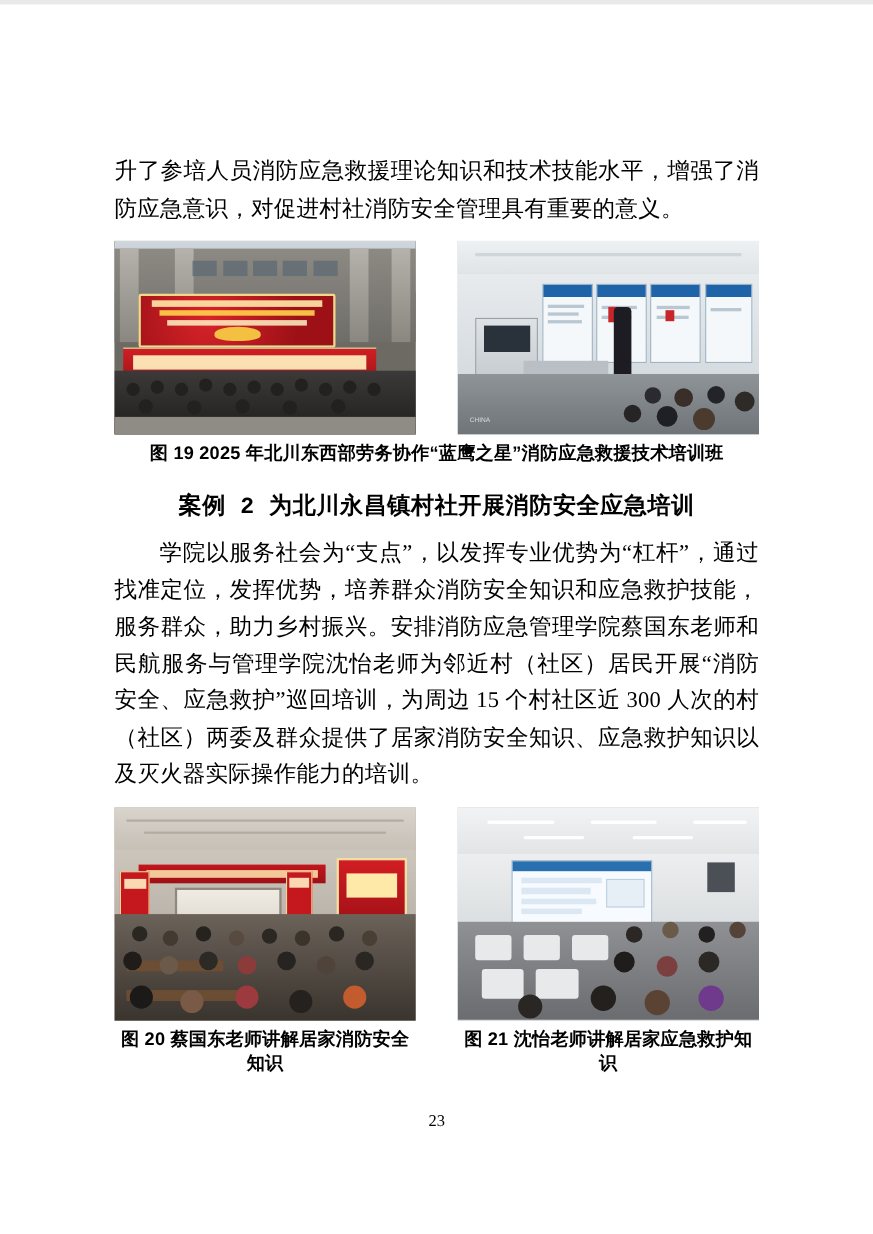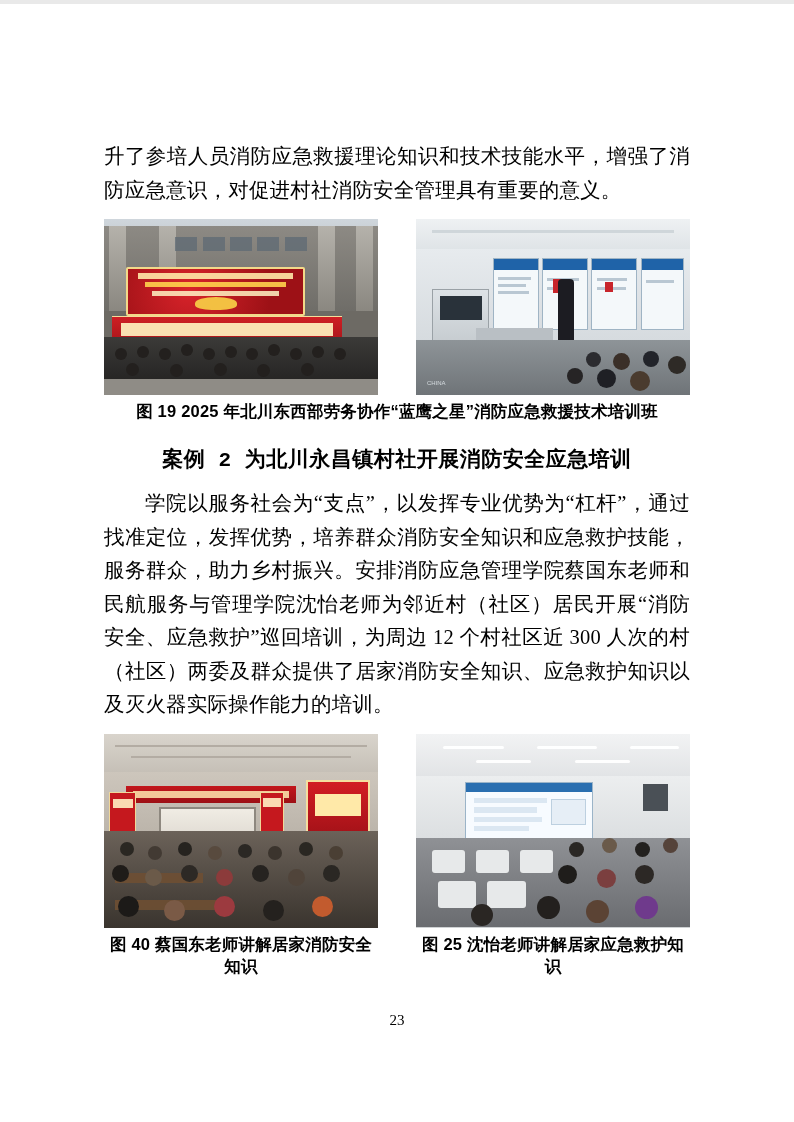--- a/index.html
+++ b/index.html
@@ -266,21 +266,21 @@
         <div class="chead" style="left:78%;bottom:2%;width:20px;height:20px;background:#4a3b2e"></div>
         <div class="chead" style="left:55%;bottom:6%;width:16px;height:16px;background:#262425"></div>
         <div class="wm">CHINA</div>
       </div>
 
     </div>
     <div class="figcap">图 19 2025 年北川东西部劳务协作“蓝鹰之星”消防应急救援技术培训班</div>
 
     <div class="heading">案例 2 为北川永昌镇村社开展消防安全应急培训</div>
 
-    <p class="para indent">学院以服务社会为“支点”，以发挥专业优势为“杠杆”，通过找准定位，发挥优势，培养群众消防安全知识和应急救护技能，服务群众，助力乡村振兴。安排消防应急管理学院蔡国东老师和民航服务与管理学院沈怡老师为邻近村（社区）居民开展“消防安全、应急救护”巡回培训，为周边 12 个村社区近 300 人次的村（社区）两委及群众提供了居家消防安全知识、应急救护知识以及灭火器实际操作能力的培训。</p>
+    <p class="para indent">学院以服务社会为“支点”，以发挥专业优势为“杠杆”，通过找准定位，发挥优势，培养群众消防安全知识和应急救护技能，服务群众，助力乡村振兴。安排消防应急管理学院蔡国东老师和民航服务与管理学院沈怡老师为邻近村（社区）居民开展“消防安全、应急救护”巡回培训，为周边 15 个村社区近 300 人次的村（社区）两委及群众提供了居家消防安全知识、应急救护知识以及灭火器实际操作能力的培训。</p>
 
     <div class="figrow">
 
       <div class="photo p20">
         <div class="ceil">
           <div class="g"></div>
           <div class="g2"></div>
         </div>
         <div class="wall"></div>
         <div class="redband">
@@ -354,20 +354,20 @@
         <div class="h" style="left:80%;top:68%;width:19px;height:19px;background:#2c2825"></div>
         <div class="h" style="left:44%;top:84%;width:23px;height:23px;background:#23201e"></div>
         <div class="h" style="left:62%;top:86%;width:23px;height:23px;background:#5b4334"></div>
         <div class="h" style="left:80%;top:84%;width:23px;height:23px;background:#6f3a8c"></div>
         <div class="h" style="left:20%;top:88%;width:22px;height:22px;background:#2a2623"></div>
       </div>
 
     </div>
 
     <div style="display:flex;justify-content:space-between;">
-      <div class="figcap" style="width:274px;margin-top:6px;">图 40 蔡国东老师讲解居家消防安全知识</div>
-      <div class="figcap" style="width:274px;margin-top:6px;">图 25 沈怡老师讲解居家应急救护知识</div>
+      <div class="figcap" style="width:274px;margin-top:6px;">图 20 蔡国东老师讲解居家消防安全知识</div>
+      <div class="figcap" style="width:274px;margin-top:6px;">图 21 沈怡老师讲解居家应急救护知识</div>
     </div>
 
   </div>
 
   <div class="pagenum">23</div>
 </div>
 
 </body></html>

